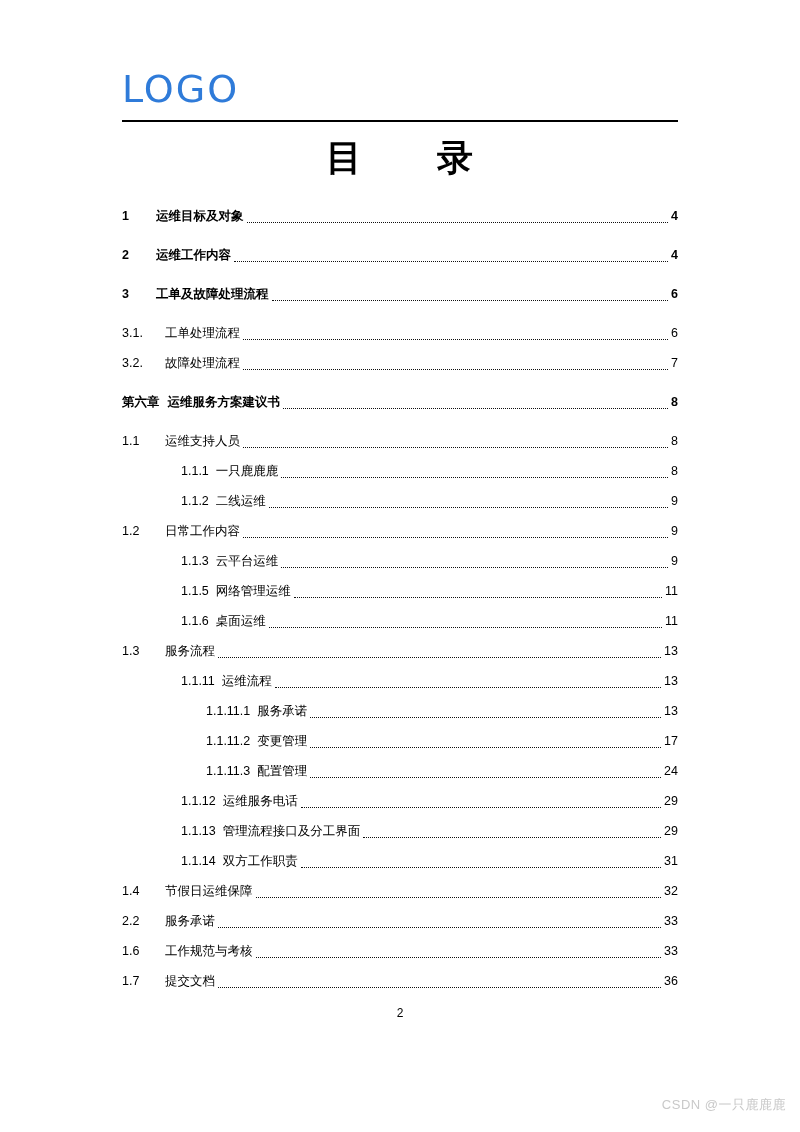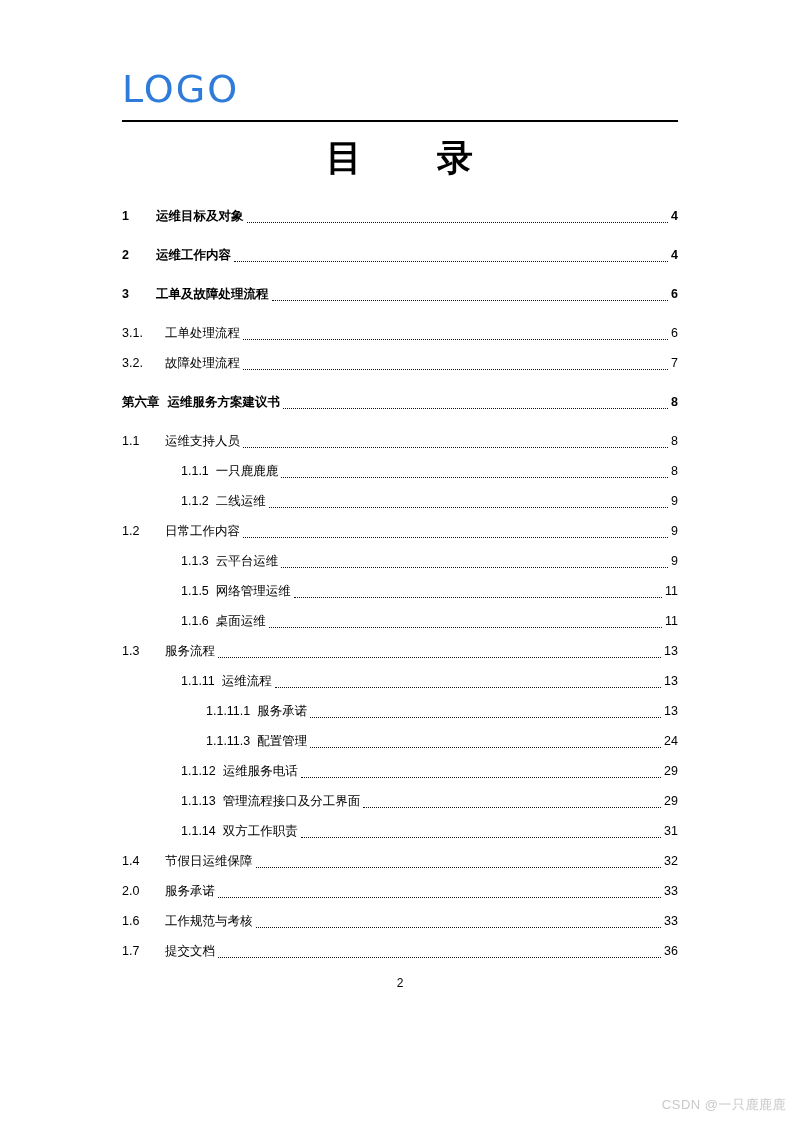--- a/index.html
+++ b/index.html
@@ -182,20 +182,26 @@
     <span class="dots"></span>
     <span class="pg">13</span>
   </div>
       <div class="toc-row lvl4">
     <span class="num">1.1.11.1</span>
     <span class="title">服务承诺</span>
     <span class="dots"></span>
     <span class="pg">13</span>
   </div>
       <div class="toc-row lvl4">
+    <span class="num">1.1.11.2</span>
+    <span class="title">变更管理</span>
+    <span class="dots"></span>
+    <span class="pg">17</span>
+  </div>
+      <div class="toc-row lvl4">
     <span class="num">1.1.11.3</span>
     <span class="title">配置管理</span>
     <span class="dots"></span>
     <span class="pg">24</span>
   </div>
       <div class="toc-row lvl3">
     <span class="num">1.1.12</span>
     <span class="title">运维服务电话</span>
     <span class="dots"></span>
     <span class="pg">29</span>
@@ -212,21 +218,21 @@
     <span class="dots"></span>
     <span class="pg">31</span>
   </div>
       <div class="toc-row lvl2">
     <span class="num">1.4</span>
     <span class="title">节假日运维保障</span>
     <span class="dots"></span>
     <span class="pg">32</span>
   </div>
       <div class="toc-row lvl2">
-    <span class="num">2.0</span>
+    <span class="num">2.2</span>
     <span class="title">服务承诺</span>
     <span class="dots"></span>
     <span class="pg">33</span>
   </div>
       <div class="toc-row lvl2">
     <span class="num">1.6</span>
     <span class="title">工作规范与考核</span>
     <span class="dots"></span>
     <span class="pg">33</span>
   </div>

